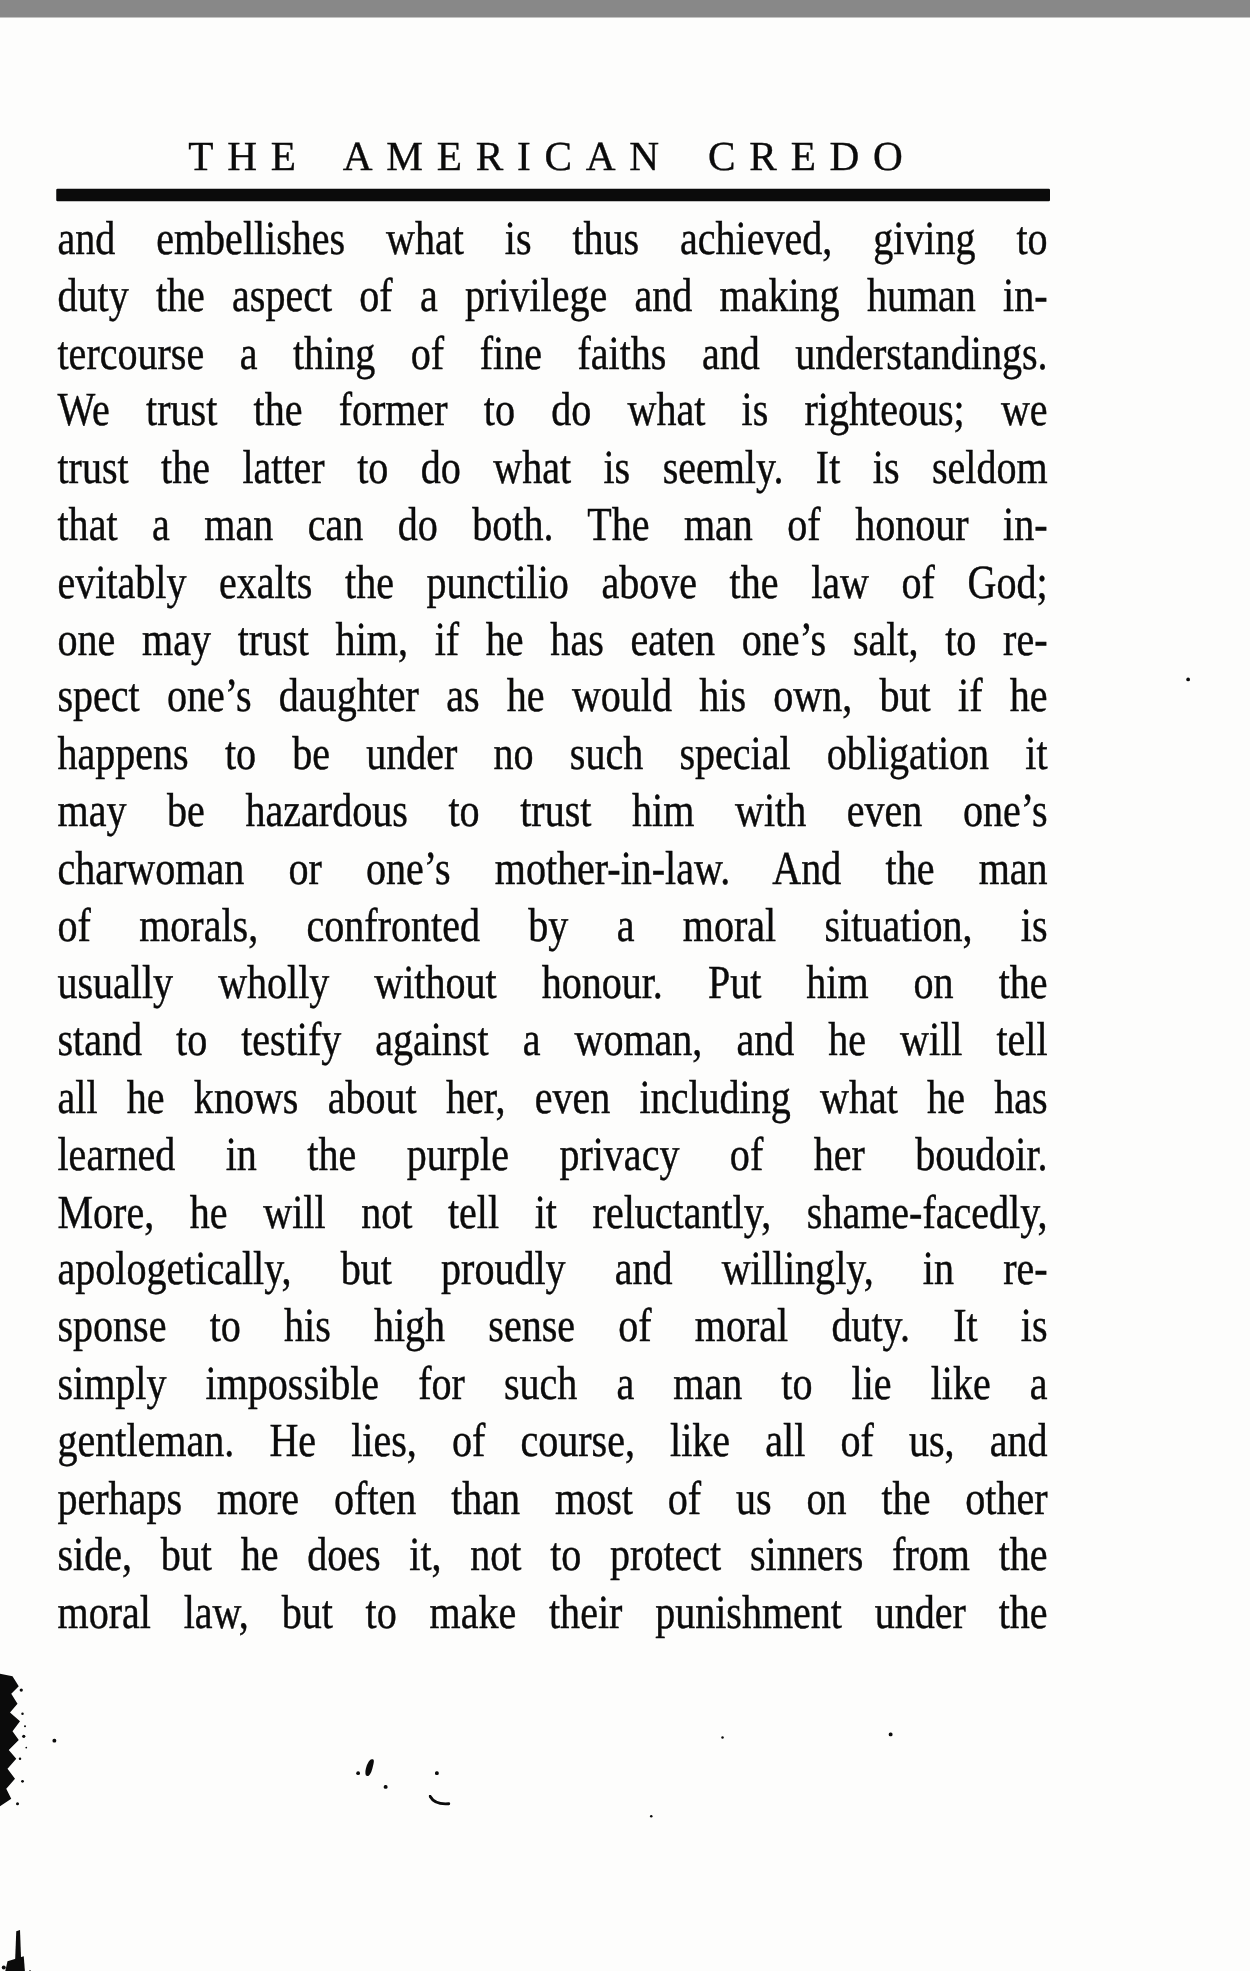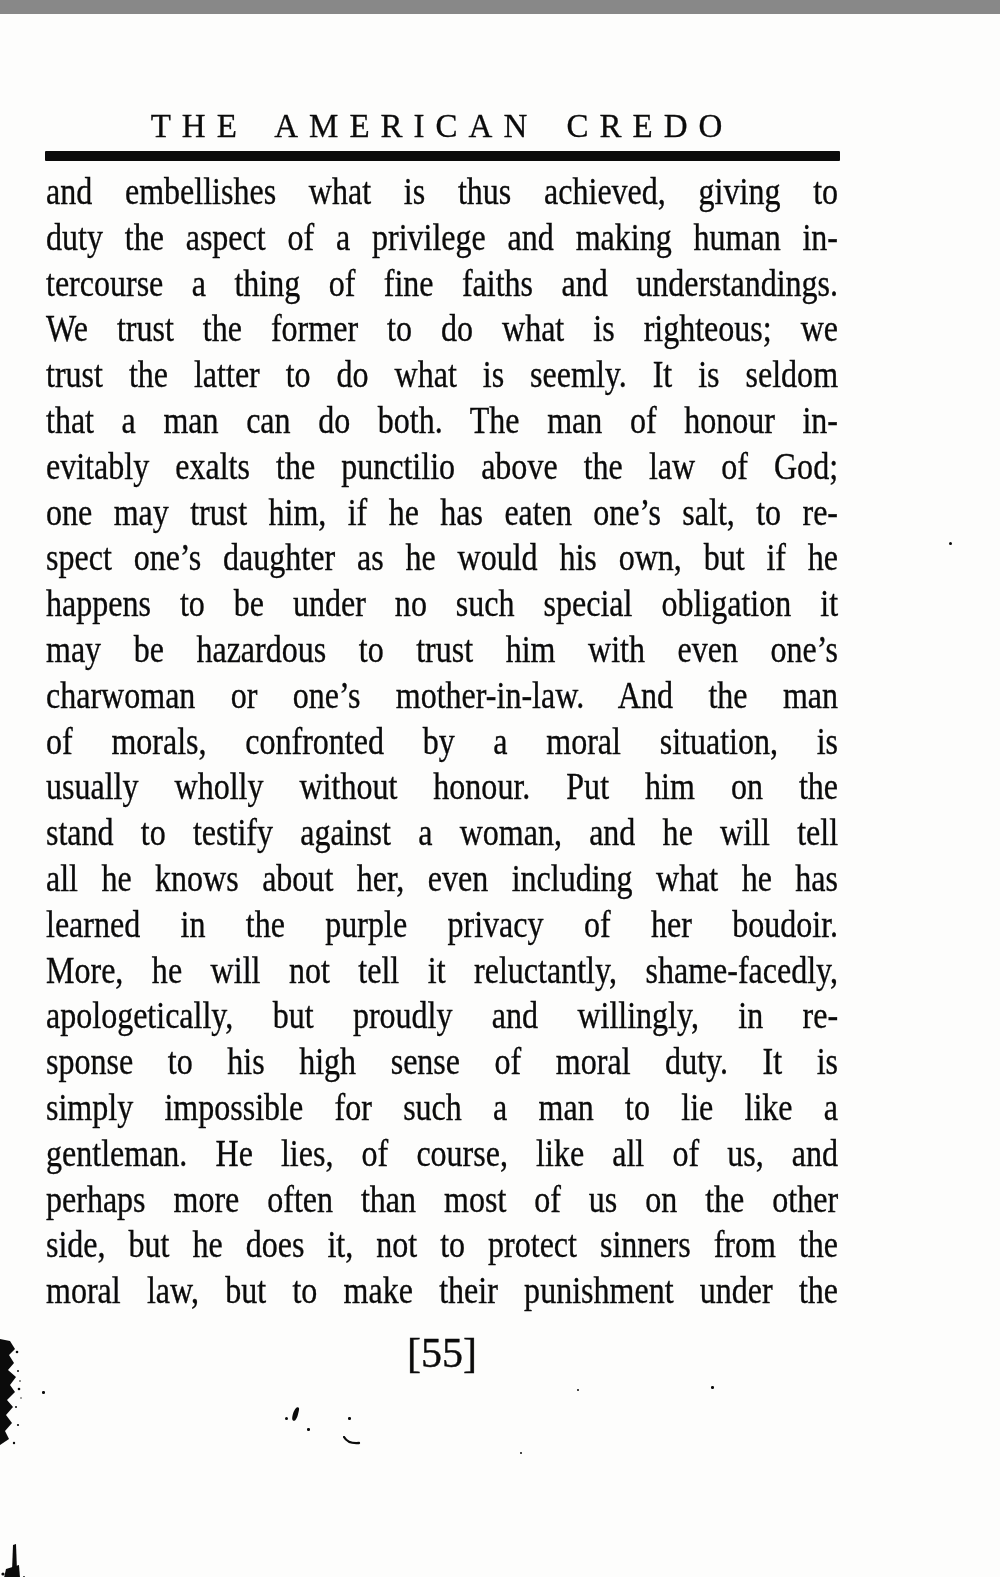--- a/index.html
+++ b/index.html
@@ -96,21 +96,20 @@
       <div class="line">More, he will not tell it reluctantly, shame-facedly,</div>
       <div class="line">apologetically, but proudly and willingly, in re-</div>
       <div class="line">sponse to his high sense of moral duty.  It is</div>
       <div class="line">simply impossible for such a man to lie like a</div>
       <div class="line">gentleman.  He lies, of course, like all of us, and</div>
       <div class="line">perhaps more often than most of us on the other</div>
       <div class="line">side, but he does it, not to protect sinners from the</div>
       <div class="line">moral law, but to make their punishment under the</div>
     </div>
 
-  <div class="page-number">[55]</div>
 
   <svg class="artifact" style="left:0;top:1323px" width="24" height="112" viewBox="0 0 24 112">
     <path d="M0,2 L10,4 L15,12 L9,18 L14,26 L8,33 L16,40 L10,48 L15,55 L7,63 L13,70 L6,78 L12,86 L5,94 L9,102 L0,108 Z" fill="#0b0b0b"></path>
     <circle cx="17" cy="15" r="1.3" fill="#0b0b0b"></circle>
     <circle cx="18" cy="34" r="1.0" fill="#0b0b0b"></circle>
     <circle cx="19" cy="52" r="1.3" fill="#0b0b0b"></circle>
     <circle cx="16" cy="70" r="1.0" fill="#0b0b0b"></circle>
     <circle cx="18" cy="88" r="1.1" fill="#0b0b0b"></circle>
     <circle cx="20" cy="44" r="0.8" fill="#0b0b0b"></circle>
     <circle cx="21" cy="61" r="0.7" fill="#0b0b0b"></circle>

